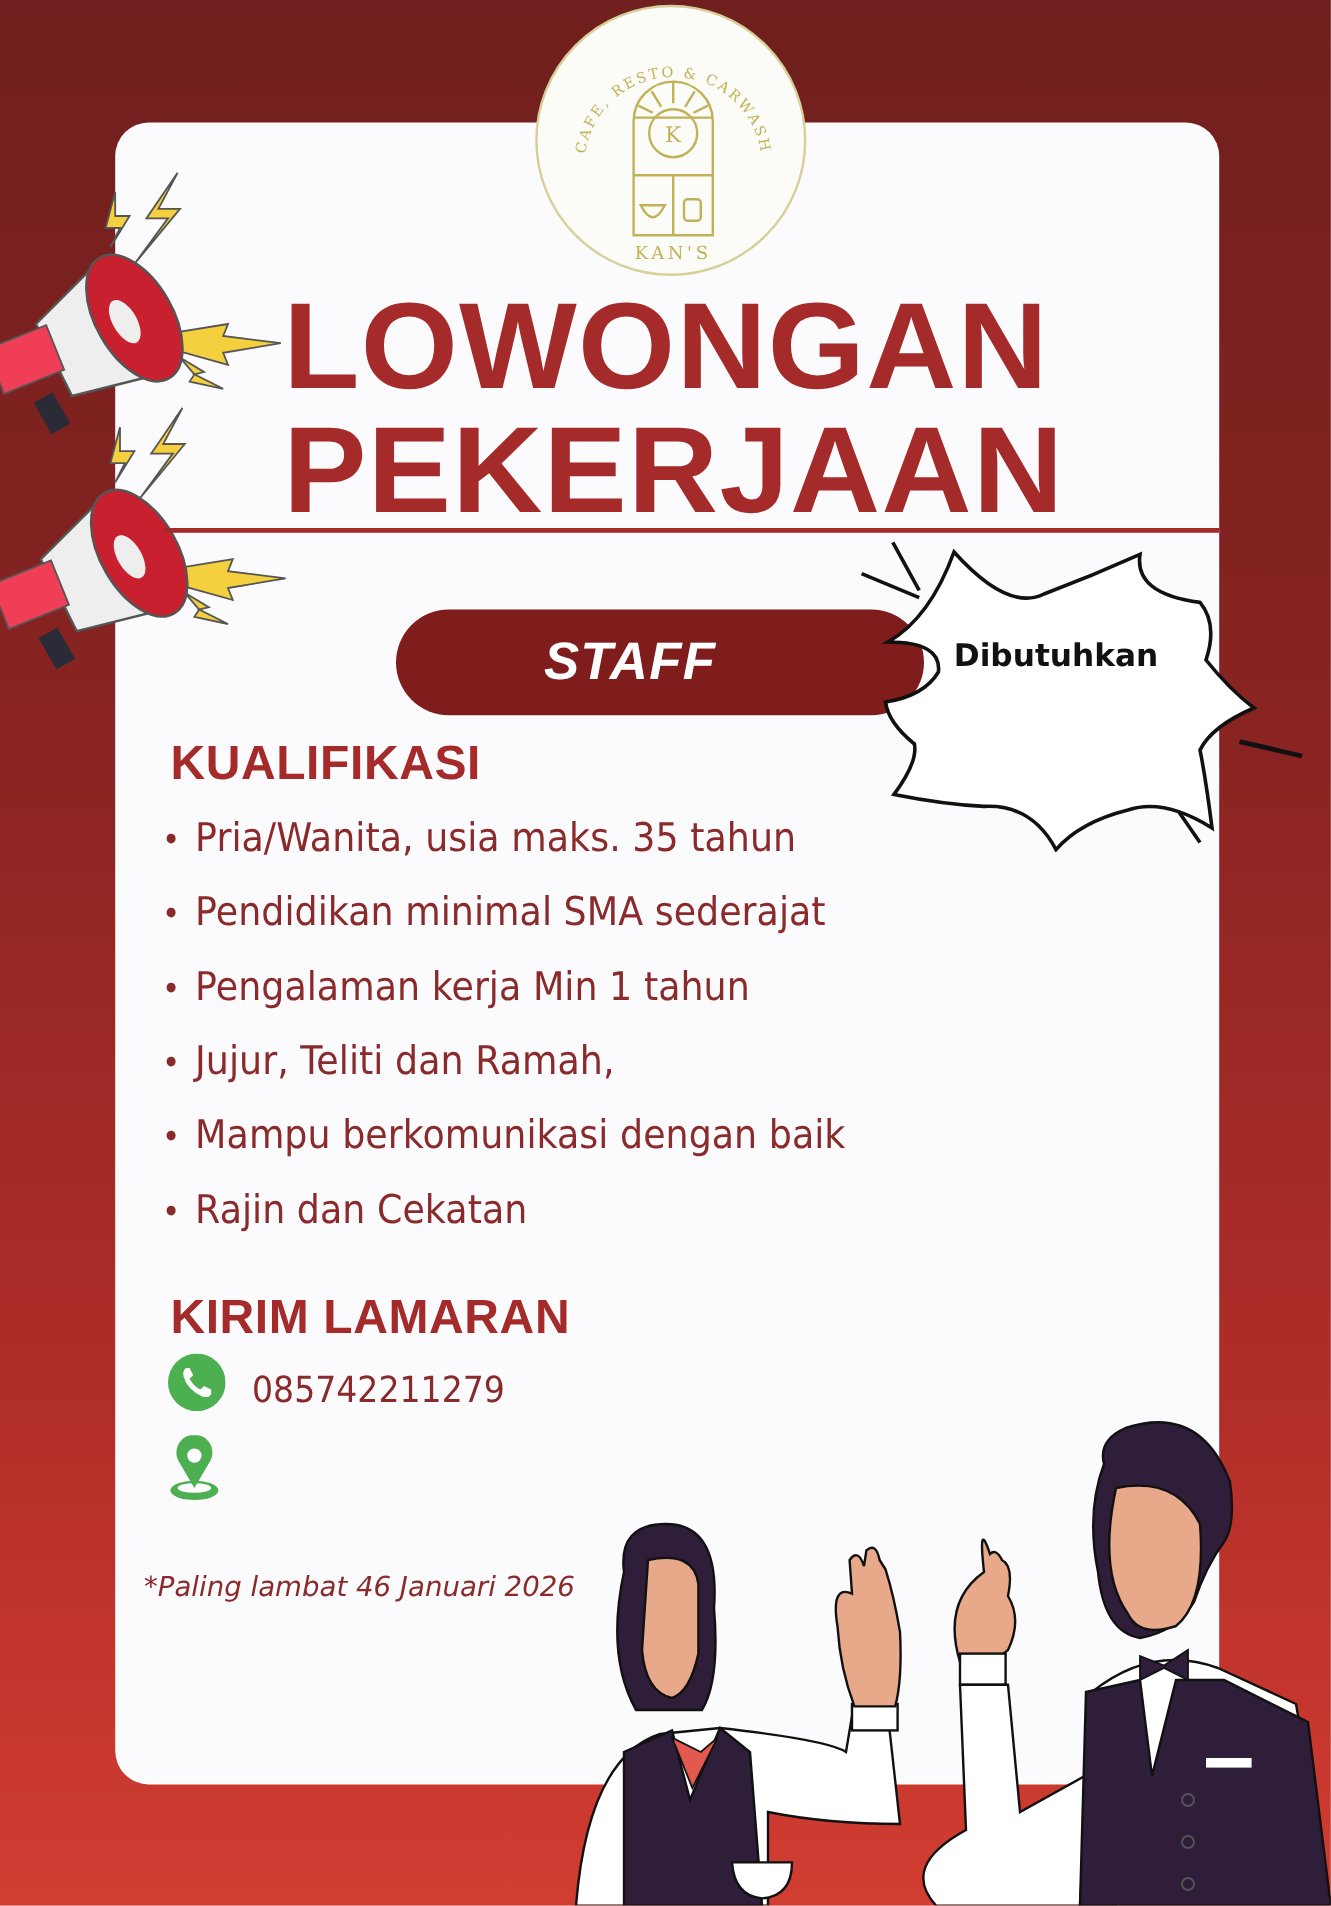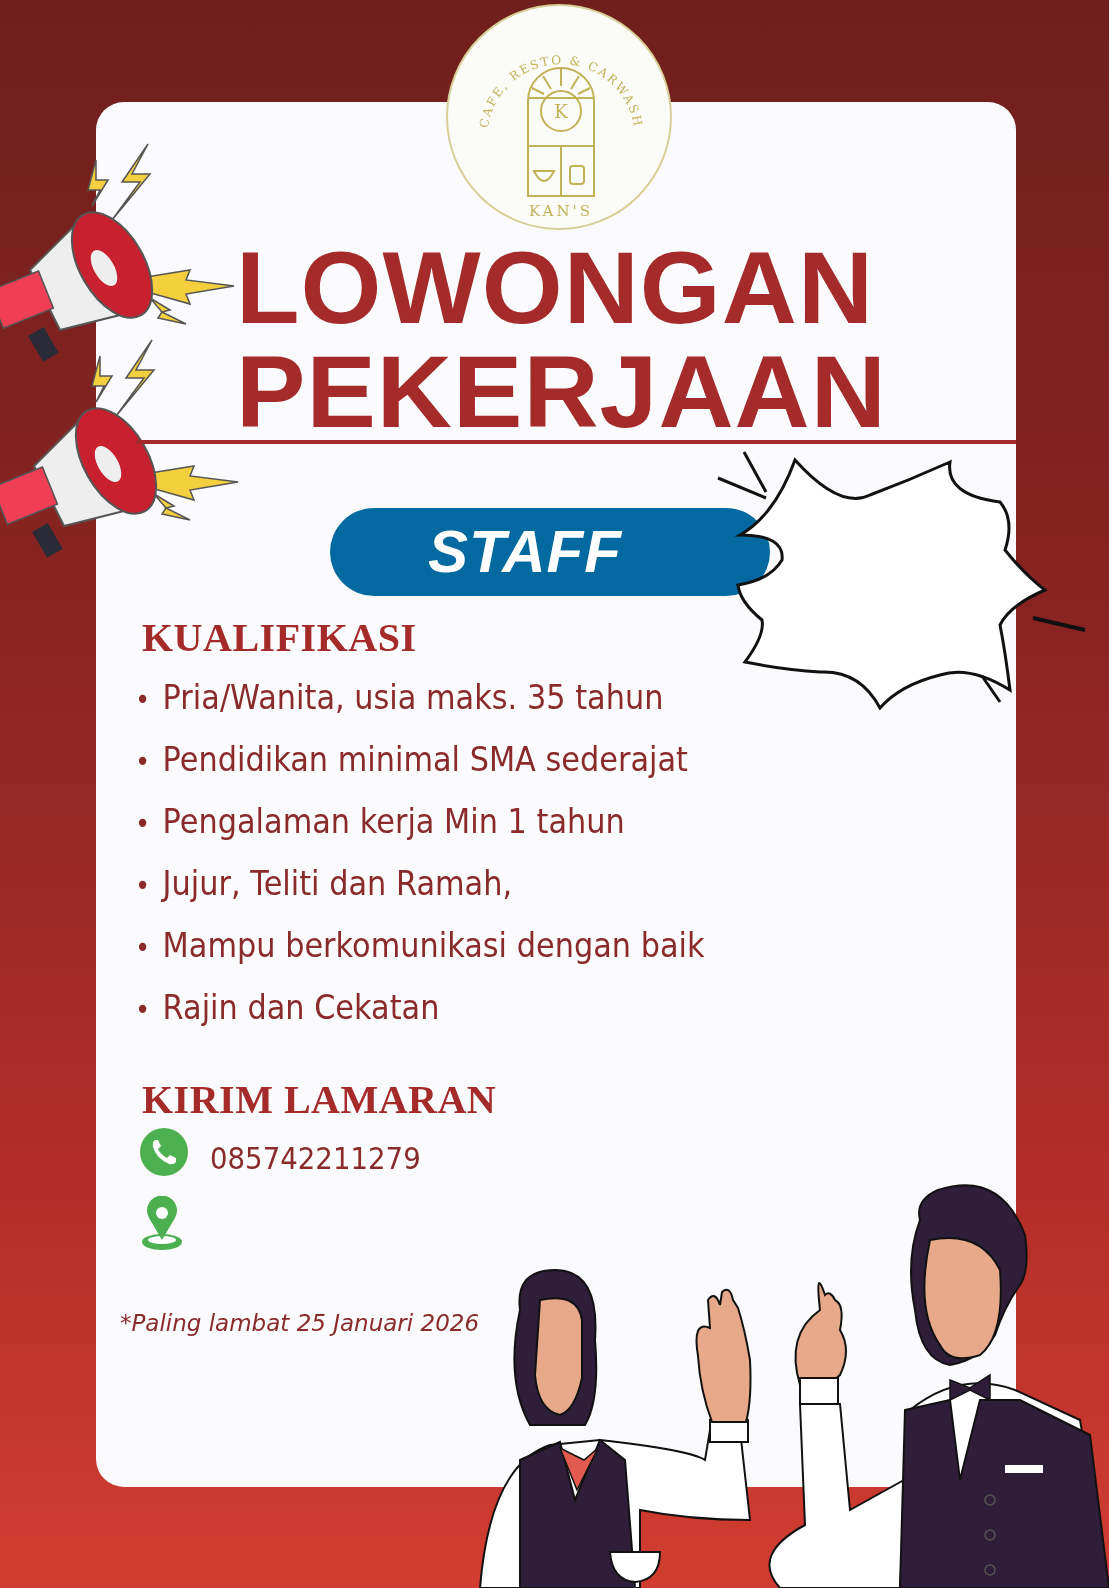--- a/index.html
+++ b/index.html
@@ -23,32 +23,32 @@
       font-family:"Liberation Sans", sans-serif; font-weight:bold; color:#a52a2a;
       font-size:102px; line-height:104px; letter-spacing:1px;
       transform: scaleX(1.02); transform-origin:left top;
     }
     .title div { white-space:nowrap; }
     .divider {
       position:absolute; left:136px; top:440px; width:880px; height:4px; background:#a52a2a; z-index:2;
     }
     .staff-pill {
       position:absolute; left:330px; top:508px; width:440px; height:88px; border-radius:44px;
-      background:#0369a1; color:#fff; font-weight:bold; font-style:italic;
-      font-size:60px; line-height:88px; text-align:center; padding-right:50px; z-index:2;
+      background:#7f1d1d; color:#fff; font-weight:bold; font-style:italic;
+      font-size:44px; line-height:88px; text-align:center; padding-right:50px; z-index:2;
       letter-spacing:1px;
     }
     .burst { position:absolute; left:700px; top:440px; z-index:3; }
     .burst-text {
       position:absolute; left:770px; top:528px; width:220px; text-align:center; z-index:4;
       font-family:"DejaVu Sans", sans-serif; font-weight:bold; color:#111; font-size:26px; line-height:38px;
     }
     .h2 {
       position:absolute; left:142px; font-weight:bold; color:#a52a2a; font-size:40px; z-index:2;
-      font-family:Liberation Serif, serif; letter-spacing:0.5px;
+      font-family:Liberation Sans, sans-serif; letter-spacing:0.5px;
     }
     .quals { position:absolute; left:135px; top:668px; z-index:2; list-style:none; }
     .quals li {
       font-family:"DejaVu Sans", sans-serif; color:#8a2a2a; font-size:33px; line-height:60px; white-space:nowrap;
       transform:scaleX(0.92); transform-origin:left center;
     }
     .quals li .bullet { display:inline-block; width:30px; font-size:28px; }
     .contact-row { position:absolute; left:140px; z-index:2; display:flex; align-items:center; }
     .phone-text { font-family:"DejaVu Sans", sans-serif; color:#8a2a2a; font-size:30px; margin-left:22px; transform:scaleX(0.92); transform-origin:left center; }
     .addr-text { font-family:"DejaVu Sans", sans-serif; color:#8a2a2a; font-size:21px; line-height:26px; margin-left:24px; }
@@ -115,20 +115,21 @@
 <div class="staff-pill">STAFF</div>
 
 <svg class="burst" width="400" height="270" viewBox="0 0 400 270">
   <path d="M 95 20 Q 140 70 170 55 Q 210 40 250 22 Q 245 55 300 62 Q 315 80 305 110 Q 325 135 345 150 Q 310 165 300 185 Q 305 210 310 250 Q 270 225 240 235 Q 200 245 180 268 Q 160 230 120 232 Q 85 230 45 222 Q 65 195 62 180 Q 40 162 38 145 Q 70 140 82 120 Q 85 95 40 95 Q 75 75 95 20 Z" fill="#ffffff" stroke="#111" stroke-width="3"></path>
   <line x1="44" y1="12" x2="66" y2="52" stroke="#111" stroke-width="3"></line>
   <line x1="18" y1="38" x2="66" y2="58" stroke="#111" stroke-width="3"></line>
   <line x1="333" y1="178" x2="385" y2="190" stroke="#111" stroke-width="4"></line>
   <line x1="282" y1="236" x2="300" y2="262" stroke="#111" stroke-width="3"></line>
 </svg>
 <div class="burst-text">
+  <div>Dibutuhkan</div>
 </div>
 
 <div class="h2" style="top:614px;">KUALIFIKASI</div>
 <ul class="quals">
   <li><span class="bullet">•</span><span>Pria/Wanita, usia maks. 35 tahun</span></li>
   <li><span class="bullet">•</span><span>Pendidikan minimal SMA sederajat</span></li>
   <li><span class="bullet">•</span><span>Pengalaman kerja Min 1 tahun</span></li>
   <li><span class="bullet">•</span><span>Jujur,  Teliti dan Ramah,</span></li>
   <li><span class="bullet">•</span><span>Mampu berkomunikasi dengan baik</span></li>
   <li><span class="bullet">•</span><span>Rajin dan Cekatan</span></li>
@@ -148,21 +149,21 @@
   <svg width="44" height="56" viewBox="0 0 44 56">
     <ellipse cx="22" cy="46" rx="20" ry="8" fill="#4caf50"></ellipse>
     <ellipse cx="22" cy="44" rx="14" ry="4" fill="#fff"></ellipse>
     <path d="M 22 44 L 9 22 A 15 15 0 1 1 35 22 Z" fill="#4caf50"></path>
     <circle cx="22" cy="17" r="6" fill="#fff"></circle>
   </svg>
   <div class="addr-text">
   </div>
 </div>
 
-<div class="deadline">*Paling lambat 25 Januari 2026</div>
+<div class="deadline">*Paling lambat 46 Januari 2026</div>
 
 <svg class="people" width="649" height="428" viewBox="0 0 649 428">
 
   <path d="M 60 150 Q 55 110 95 110 Q 140 110 135 180 Q 140 240 125 265 L 70 265 Q 45 220 60 150 Z" fill="#2f1e3a" stroke="#111" stroke-width="2"></path>
   <path d="M 80 140 Q 118 132 122 160 L 122 218 Q 115 250 100 255 Q 78 250 75 215 Z" fill="#e8a98a" stroke="#111" stroke-width="2"></path>
   <path d="M 20 428 Q 30 305 90 285 L 140 280 Q 230 290 245 300 L 250 270 L 280 270 L 290 360 Q 230 360 180 350 L 180 428 Z" fill="#ffffff" stroke="#111" stroke-width="2"></path>
   <path d="M 60 300 L 100 282 L 115 340 L 140 280 L 165 300 L 175 428 L 60 428 Z" fill="#2f1e3a" stroke="#111" stroke-width="2"></path>
   <path d="M 100 288 L 117 330 L 138 288 L 124 300 Z" fill="#e25a4f" stroke="#111" stroke-width="1.5"></path>
   <rect x="250" y="260" width="38" height="22" fill="#fff" stroke="#111" stroke-width="2"></rect>
   <path d="M 238 196 Q 232 160 250 168 L 248 140 Q 255 130 260 145 L 262 132 Q 270 125 273 140 L 278 148 Q 285 170 290 200 Q 292 240 286 262 L 252 262 Q 240 230 238 196 Z" fill="#e8a98a" stroke="#111" stroke-width="2"></path>

